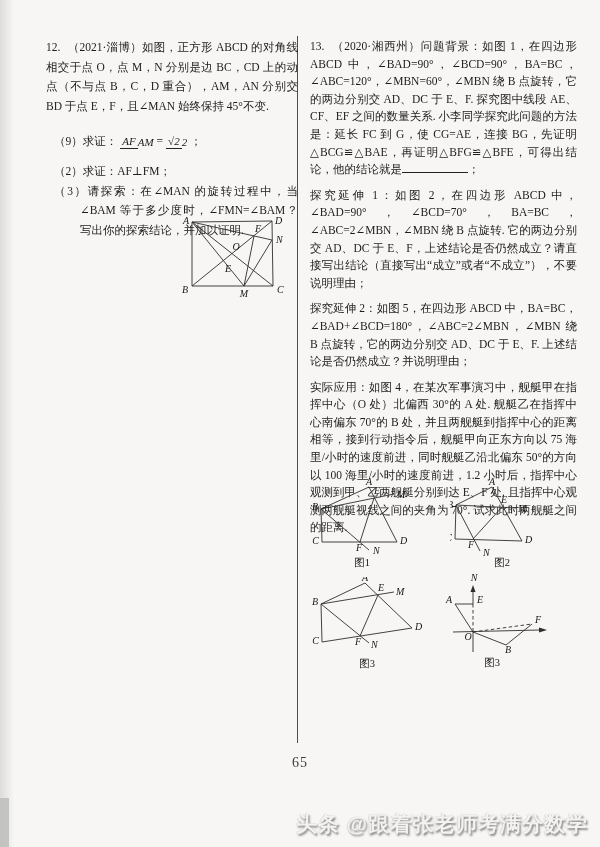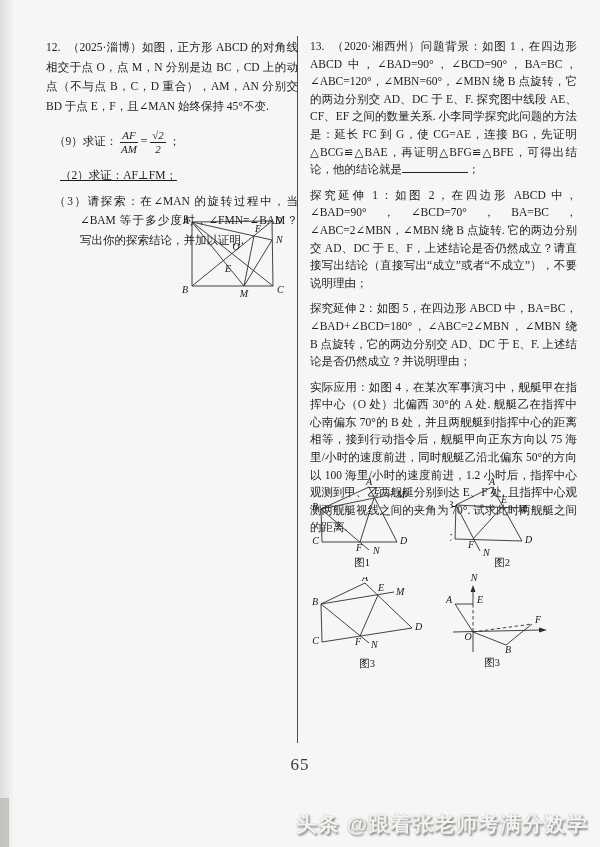--- a/index.html
+++ b/index.html
@@ -8,51 +8,51 @@
   .edge-shade{position:absolute;left:0;top:0;width:14px;height:847px;
         background:linear-gradient(90deg,#dddcda,rgba(247,246,244,0));}
   .edge-blob{position:absolute;left:0;top:798px;width:9px;height:49px;background:#bdbdbb;opacity:.85;}
   .divider{position:absolute;left:297px;top:36px;width:1px;height:707px;background:#4c4c4c;}
 
   .col{position:absolute;text-align:justify;}
   .col-left{left:46px;top:38px;width:252px;font-size:11.5px;line-height:19.5px;}
   .col-right{left:310px;top:38px;width:267px;font-size:11.5px;line-height:17.6px;}
   p.para{margin:0 0 8px 0;}
   .pnum{margin-right:7px;margin-top:12px;}
-  .sub{padding-left:8px;margin:6px;text-decoration:underline;}
+  .sub{padding-left:8px;margin:0;}
   .hang{padding-left:34px;text-indent:-26px;margin:0;}
   .formula-line{display:flex;align-items:center;height:36px;padding-left:8px;margin:0 0 2px 0;}
-  .frac{display:inline-flex;flex-direction:column;align-items:center;font-style:italic;
+  .frac{display:inline-flex;flex-direction:row;align-items:center;font-style:italic;
         font-size:11px;line-height:13px;margin:0 3px;}
   .frac .num{border-bottom:1px solid #222;padding:0 2px;}
   .blank{display:inline-block;width:66px;height:11px;border-bottom:1px solid #222;}
 
   .figure{position:absolute;}
   .figure line,.figure polyline,.figure polygon.shape{stroke:#2e2e2e;stroke-width:0.9;fill:none;}
   .figure .dash{stroke-dasharray:3.5,2.5;}
   .figure .arrow{fill:#2e2e2e;stroke:none;}
   .figure text{font-family:"Liberation Serif","DejaVu Serif",serif;font-size:10px;font-style:italic;fill:#181818;}
   .figure text.cap{font-style:normal;font-size:10.5px;}
 
   .pageno{position:absolute;left:0;top:755px;width:600px;text-align:center;
-        font-size:17px;letter-spacing:1px;color:#3a3a3a;}
+        font-size:14px;letter-spacing:1px;color:#3a3a3a;}
   .watermark{position:absolute;right:12px;top:810px;font-family:"Liberation Sans","DejaVu Sans",sans-serif;
         font-weight:bold;font-size:21px;letter-spacing:1px;color:#f3f2f0;
         text-shadow:1.5px 1.5px 2px #8d8d8b,-0.5px -0.5px 1px #c9c8c6;}
 </style>
 </head>
 <body>
 
 <div class="page">
   <div class="edge-shade"></div>
   <div class="edge-blob"></div>
   <div class="divider"></div>
 
   <div class="col col-left">
-    <p class="para"><span class="pnum">12.</span><span>（2025·淄博）如图，正方形 ABCD 的对角线相交于点 O，点 M，N 分别是边 BC，CD 上的动点（不与点 B，C，D 重合），AM，AN 分别交 BD 于点 E，F，且∠MAN 始终保持 45°不变.</span></p>
+    <p class="para"><span class="pnum">12.</span><span>（2021·淄博）如图，正方形 ABCD 的对角线相交于点 O，点 M，N 分别是边 BC，CD 上的动点（不与点 B，C，D 重合），AM，AN 分别交 BD 于点 E，F，且∠MAN 始终保持 45°不变.</span></p>
 
     <div class="formula-line">
       <span>（9）求证：</span>
       <span class="frac">
         <span class="num">AF</span>
         <span class="den">AM</span>
       </span>
       <span>=</span>
       <span class="frac">
         <span class="num">√2</span>

